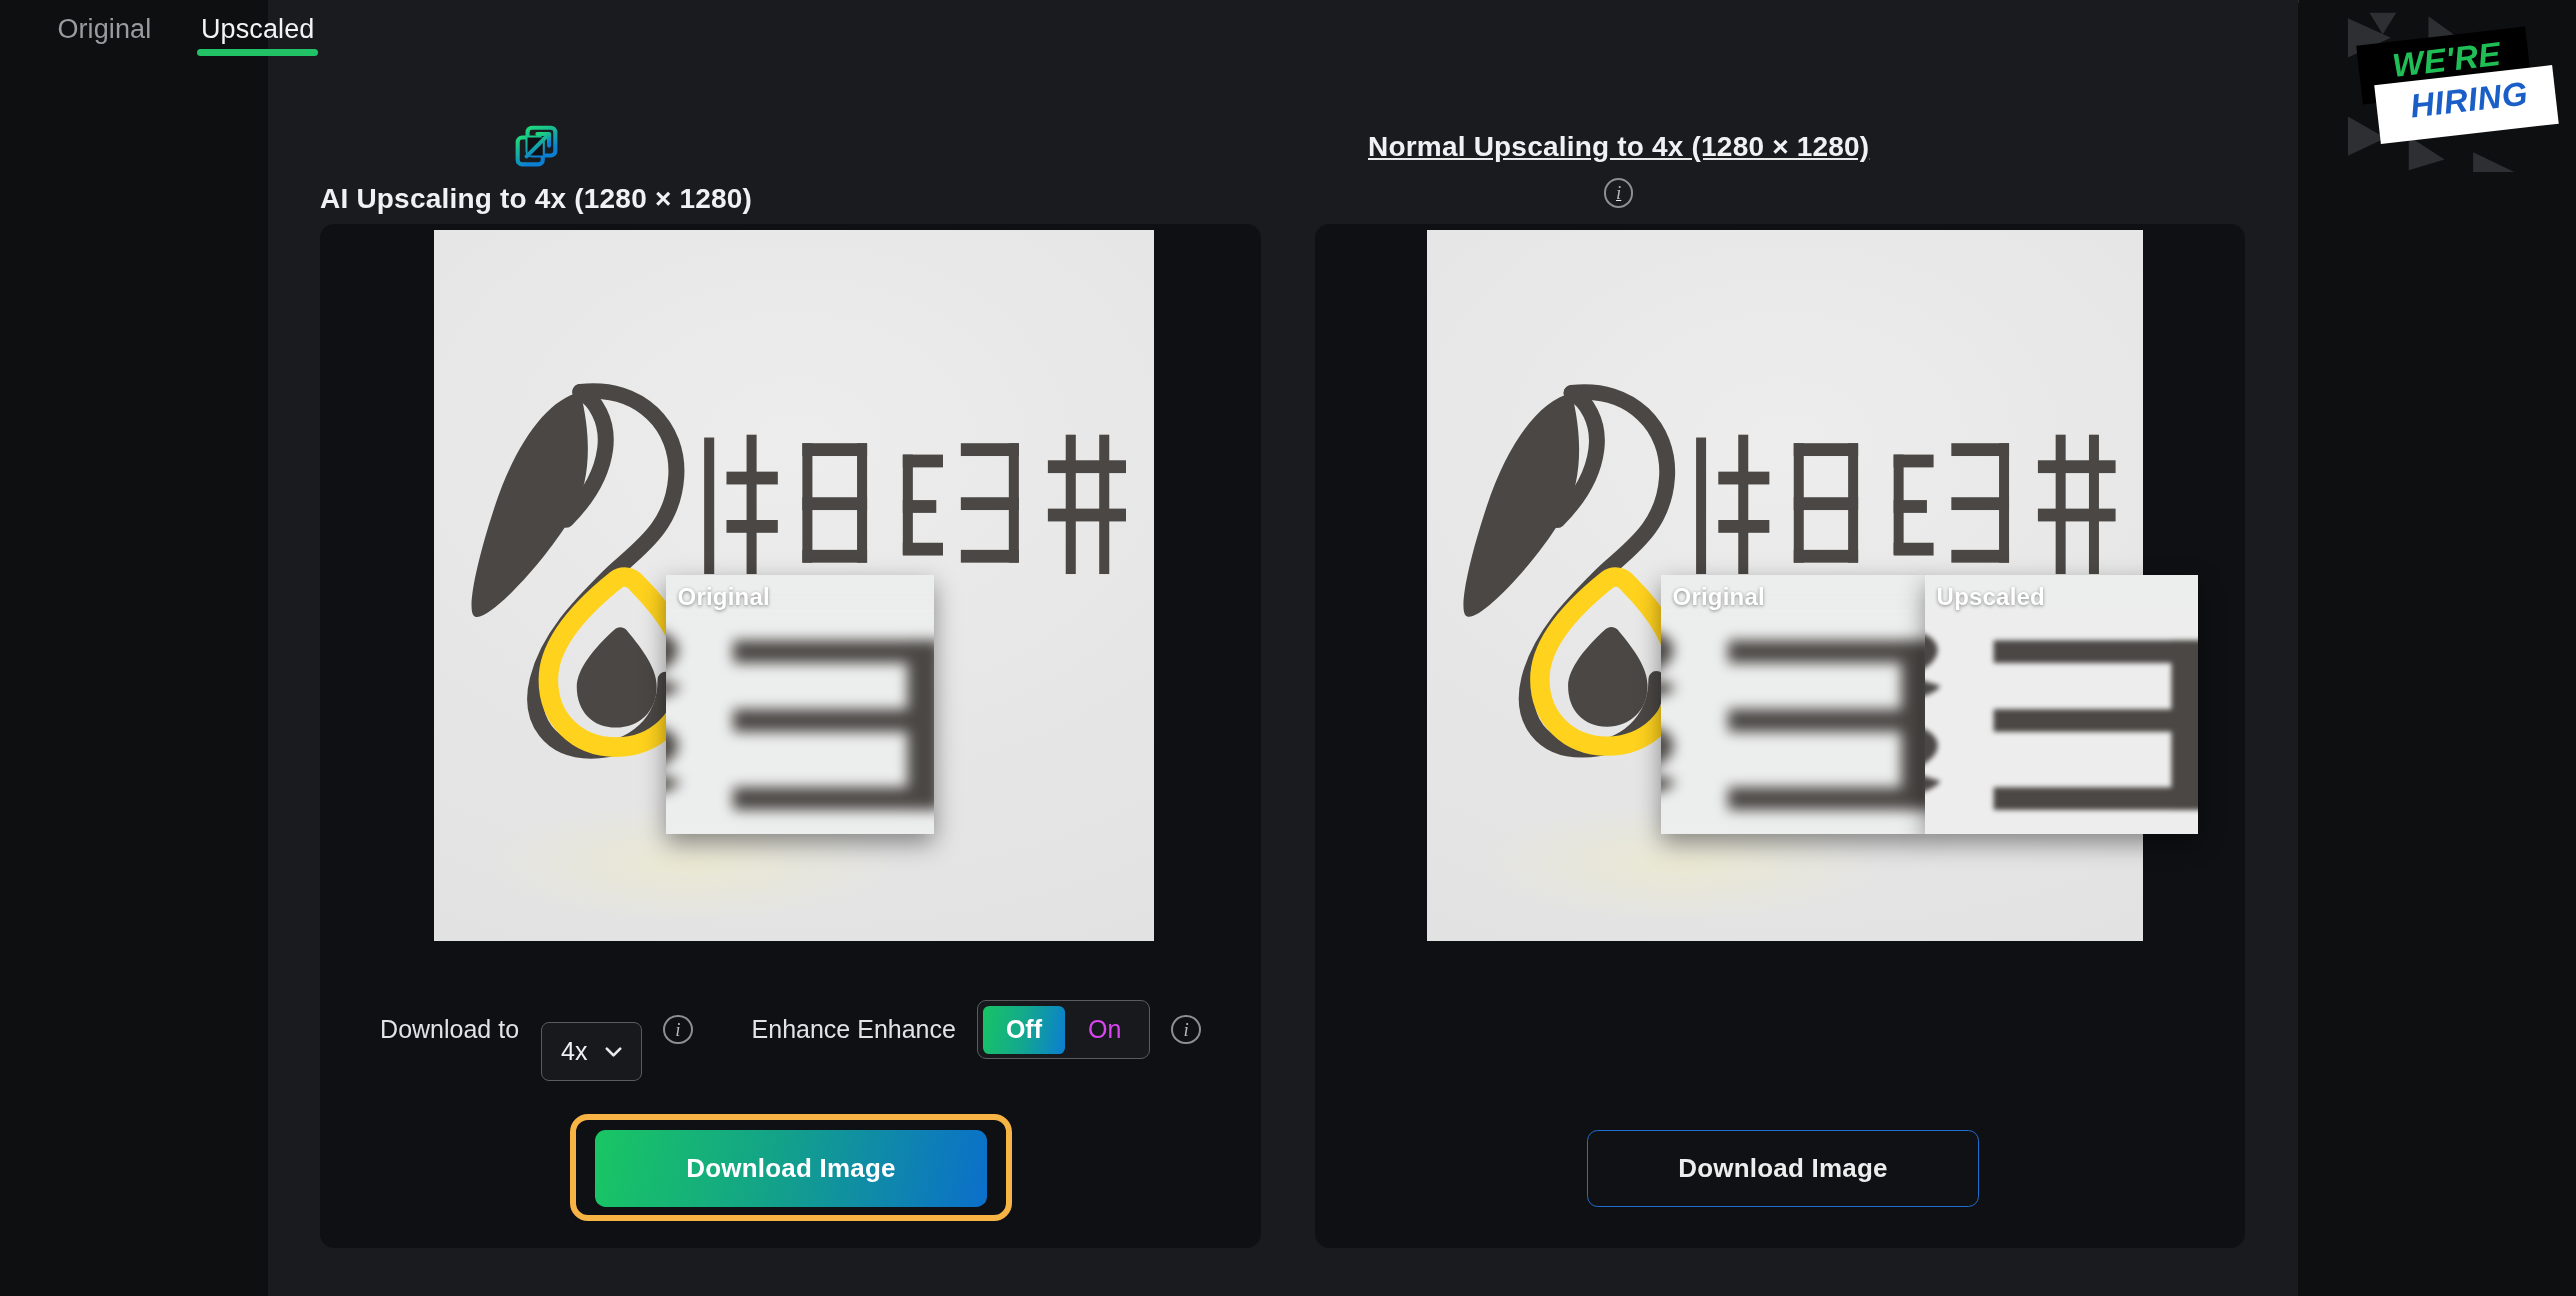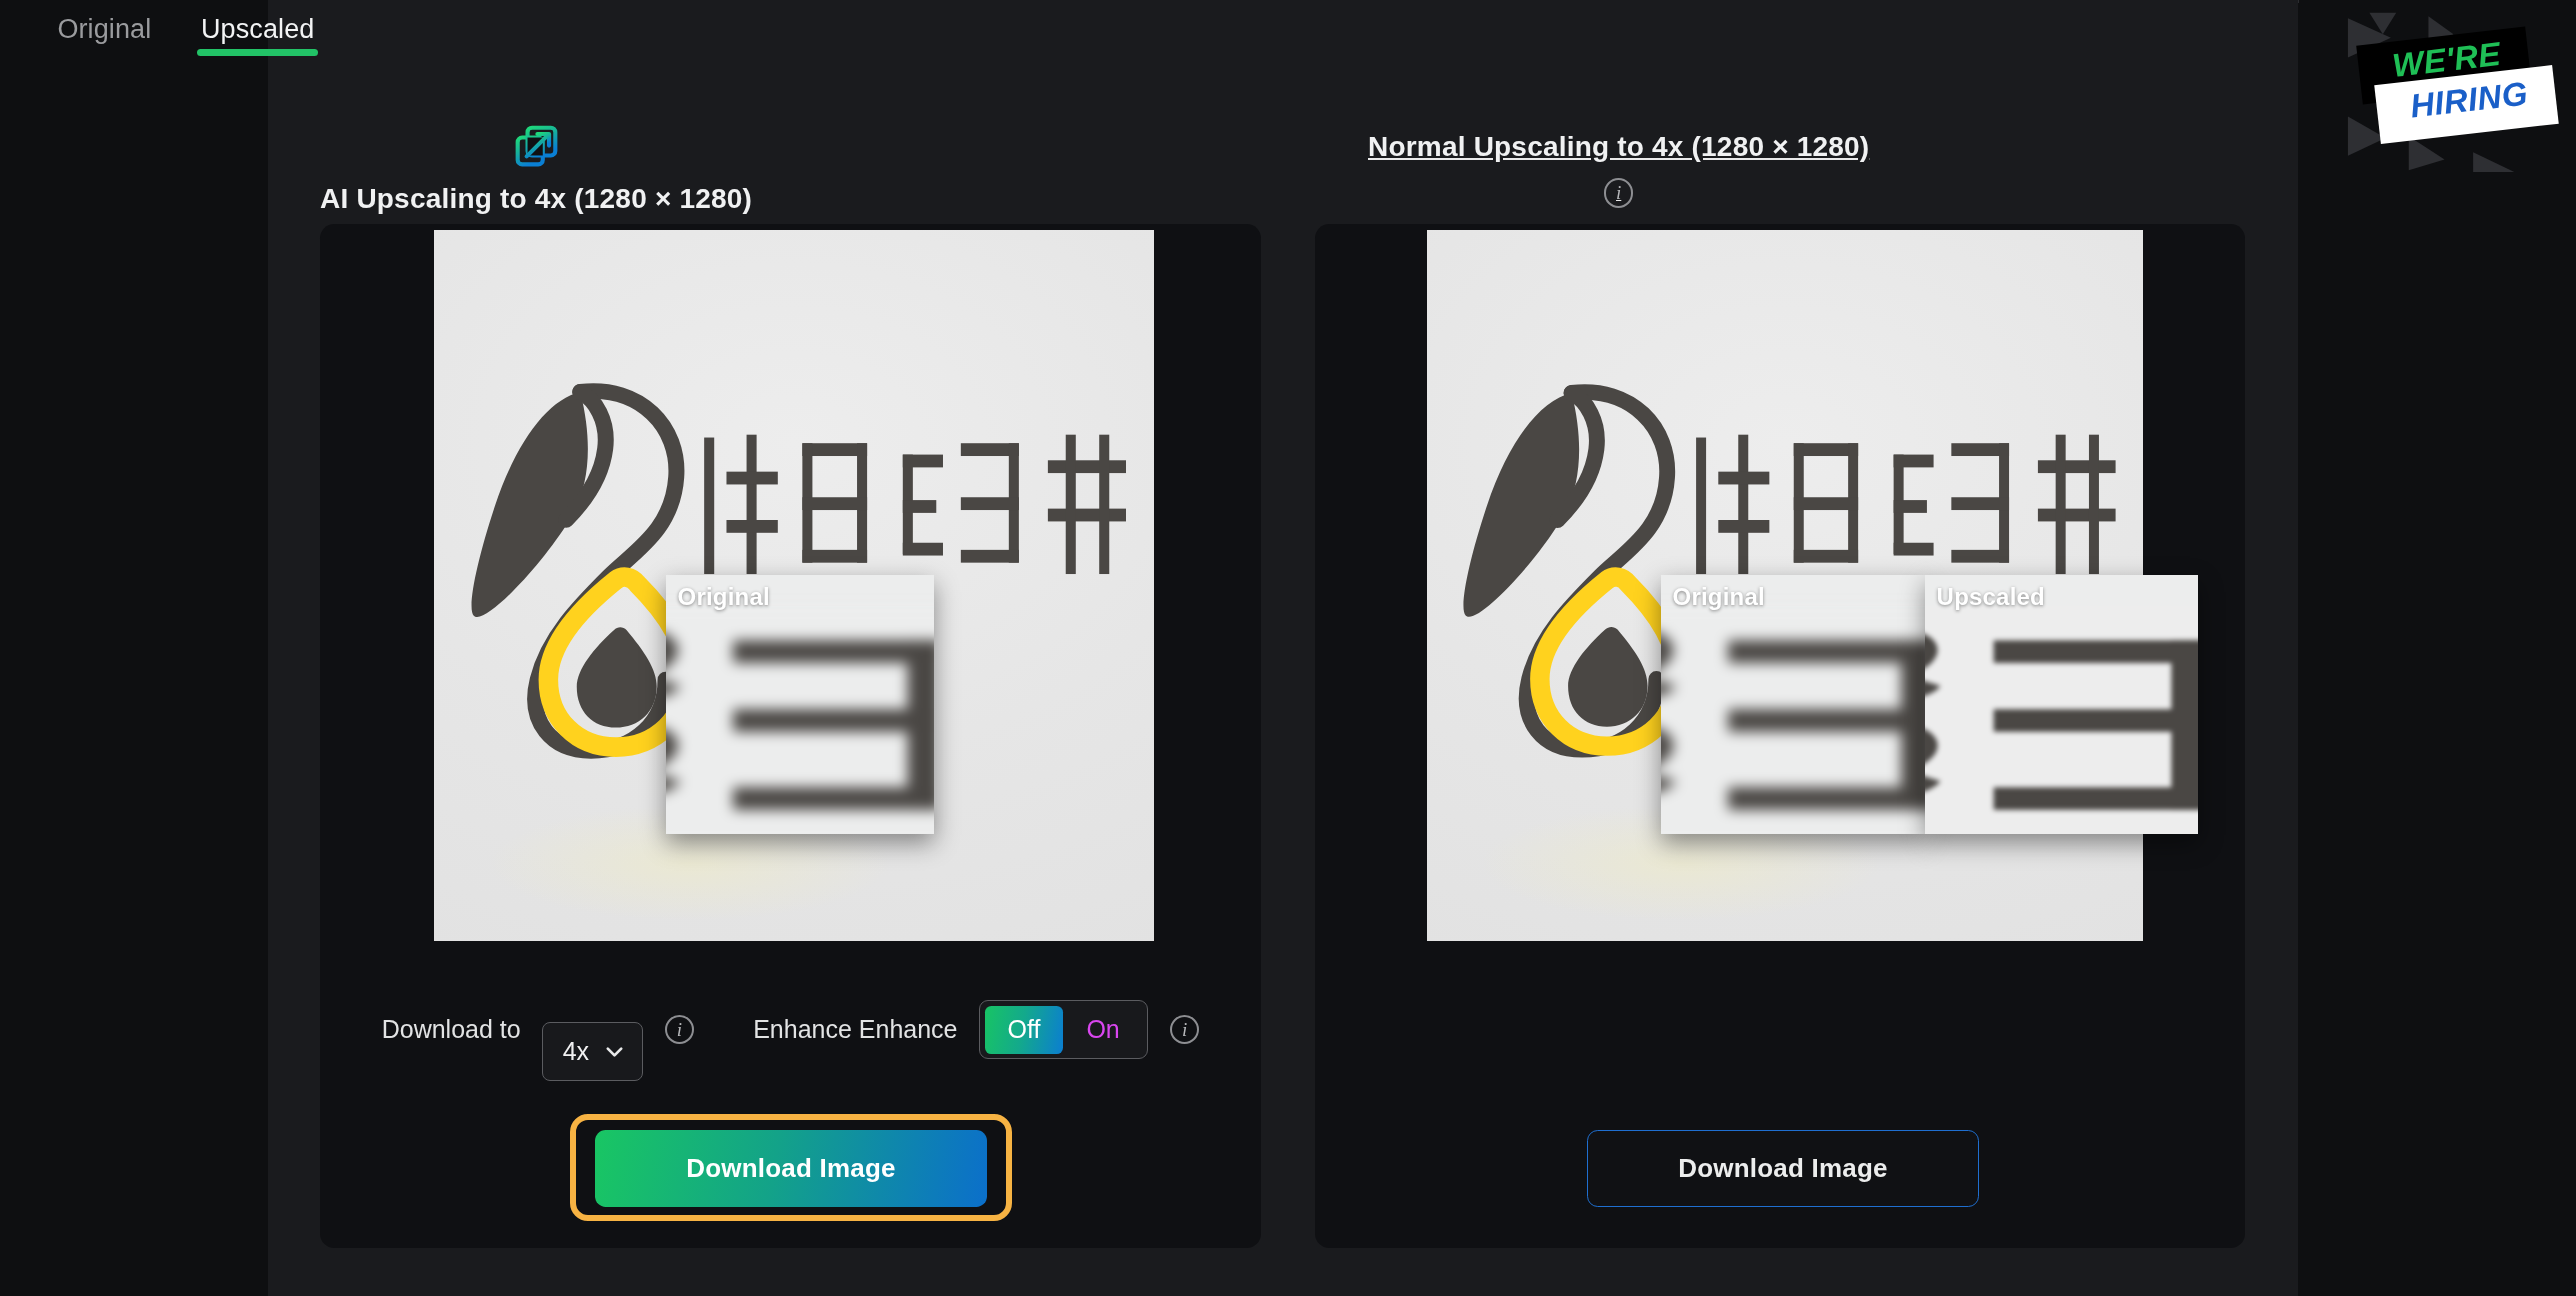--- a/index.html
+++ b/index.html
@@ -124,21 +124,21 @@
     margin-left:21.5px; height:59px; border-radius:9px;
     border:1.4px solid #5b5c60; background:#18191c;
     display:flex; align-items:center; padding:4.5px; gap:0; cursor:pointer;
   }
   .toggle .seg{
     height:100%; display:flex; align-items:center; justify-content:center;
     padding:0 23px; border-radius:6.3px; font-size:25px; color:#d946ef; white-space:nowrap;
   }
   .toggle .seg.on{
     background:linear-gradient(100deg,#18c464 0%,#13a98c 48%,#0b7ed1 100%);
-    color:#ffffff; font-weight:normal;
+    color:#ffffff; font-weight:bold;
   }
 
   
   .ring{
     position:absolute; left:570px; top:1114px; width:442px; height:107px;
     border:6.3px solid #f7b343; border-radius:18px; background:transparent;
   }
   .btn-primary{
     position:absolute; left:595px; top:1130px; width:392px; height:77px;
     border-radius:10.7px; border:none; cursor:pointer;

